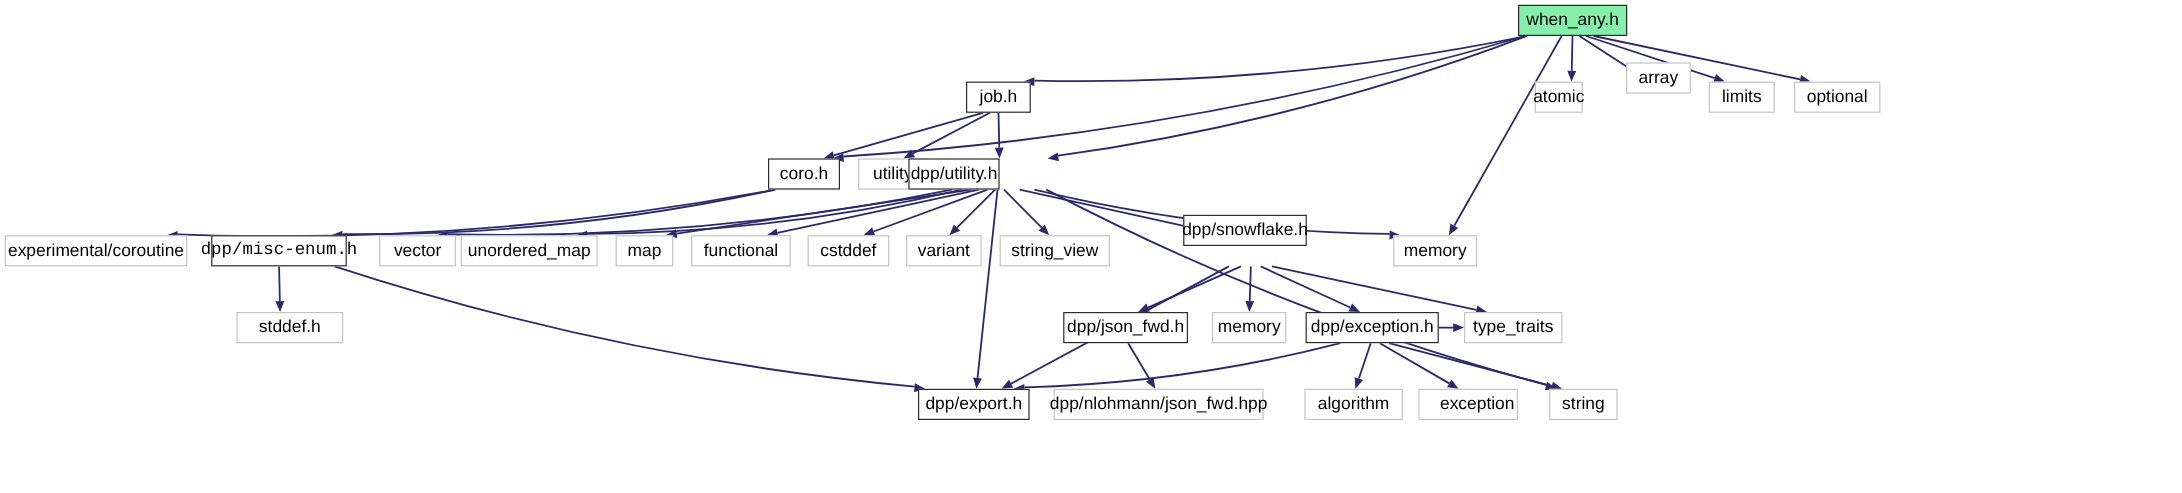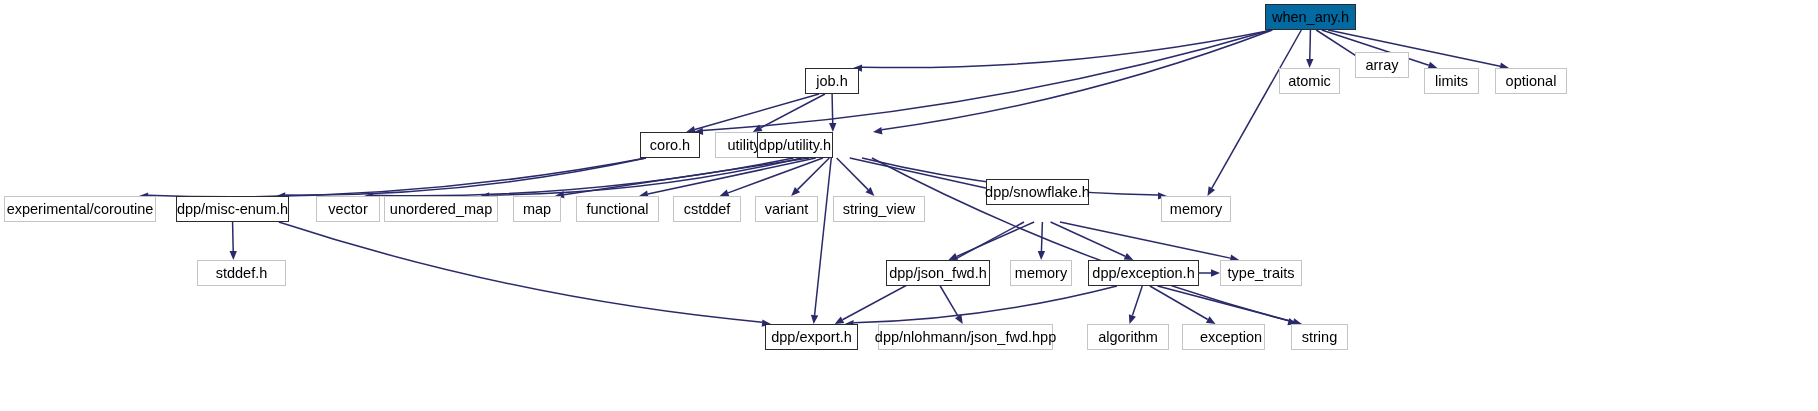--- a/index.html
+++ b/index.html
@@ -35,21 +35,21 @@
     color: #000000;
     background: #ffffff;
     border: 1px solid #c4c4c4;
     white-space: nowrap;
     letter-spacing: 0px;
   }
   .node.emph {
     border: 1.5px solid #2b2b2b;
   }
   .node.current {
-    background: #0369a1;
+    background: #86efac;
     border: 1.5px solid #2b2b2b;
   }
   .node-label {
     padding: 0 7px;
     pointer-events: none;
   }
 </style>
 </head>
 <body>
 
@@ -130,21 +130,21 @@
       <path d="M 1116.94 286 Q 987.3667928433548 319.35110872741893 853.6135856867096 322.75581745483777" fill="none" stroke="#2a2a6a" stroke-width="1.5"></path>
       <polygon points="844.7,324 853.574722615154,320.00884747171006 853.8157285627852,327.40492184486277" fill="#2a2a6a"></polygon>
     </svg>
   <div id="node-layer">
       <div class="node current" style="left: 1265px; top: 4px; width: 91px;">
         <span class="node-label">when_any.h</span>
       </div>
       <div class="node emph" style="left: 805px; top: 68px; width: 54px;">
         <span class="node-label">job.h</span>
       </div>
-      <div class="node" style="left: 1279px; top: 68px; width: 61px;">
+      <div class="node" style="left: 1279px; top: 68px; width: 40px;">
         <span class="node-label">atomic</span>
       </div>
       <div class="node" style="left: 1355px; top: 52px; width: 54px;">
         <span class="node-label">array</span>
       </div>
       <div class="node" style="left: 1424px; top: 68px; width: 55px;">
         <span class="node-label">limits</span>
       </div>
       <div class="node" style="left: 1495px; top: 68px; width: 72px;">
         <span class="node-label">optional</span>
@@ -154,21 +154,21 @@
       </div>
       <div class="node" style="left: 715px; top: 132px; width: 58px;">
         <span class="node-label">utility</span>
       </div>
       <div class="node emph" style="left: 757px; top: 132px; width: 76px;">
         <span class="node-label">dpp/utility.h</span>
       </div>
       <div class="node" style="left: 4px; top: 196px; width: 152px;">
         <span class="node-label">experimental/coroutine</span>
       </div>
-      <div class="node emph" style="left: 176px; top: 196px; width: 113px;">
+      <div class="node emph" style="left: 176px; top: 196px; width: 113px; font-family: Liberation Mono, monospace;">
         <span class="node-label">dpp/misc-enum.h</span>
       </div>
       <div class="node" style="left: 316px; top: 196px; width: 64px;">
         <span class="node-label">vector</span>
       </div>
       <div class="node" style="left: 384px; top: 196px; width: 114px;">
         <span class="node-label">unordered_map</span>
       </div>
       <div class="node" style="left: 513px; top: 196px; width: 48px;">
         <span class="node-label">map</span>

